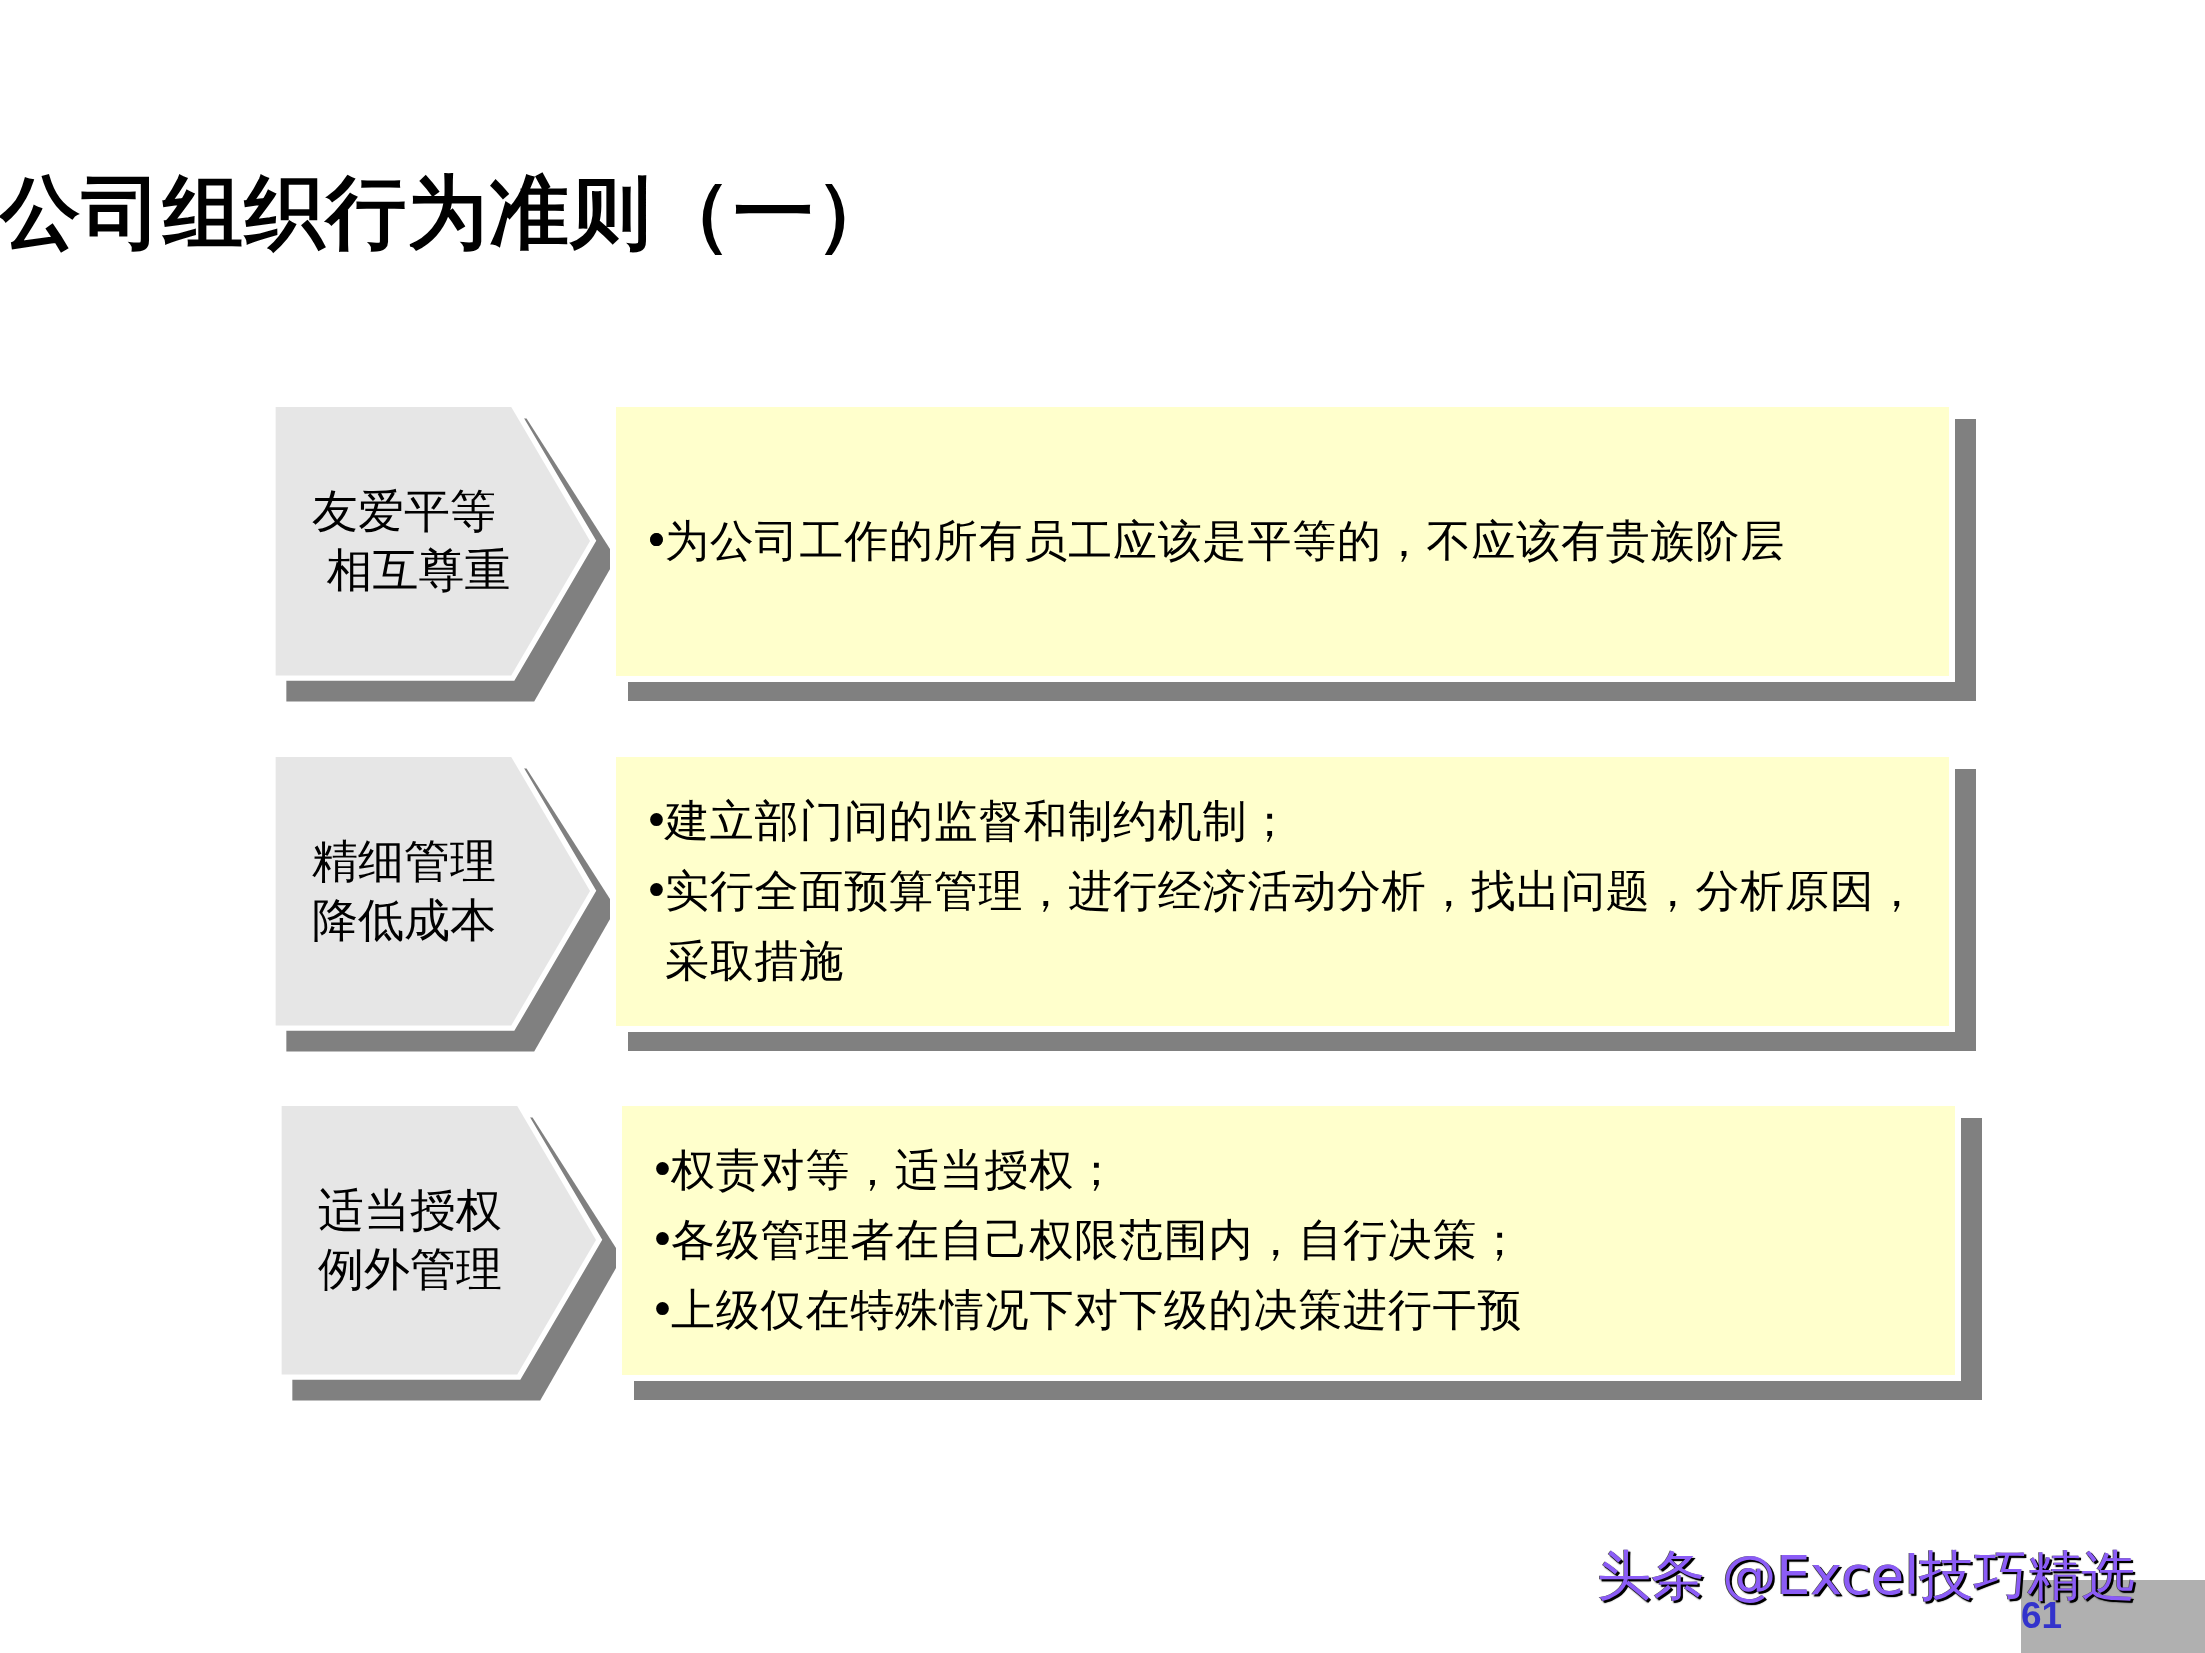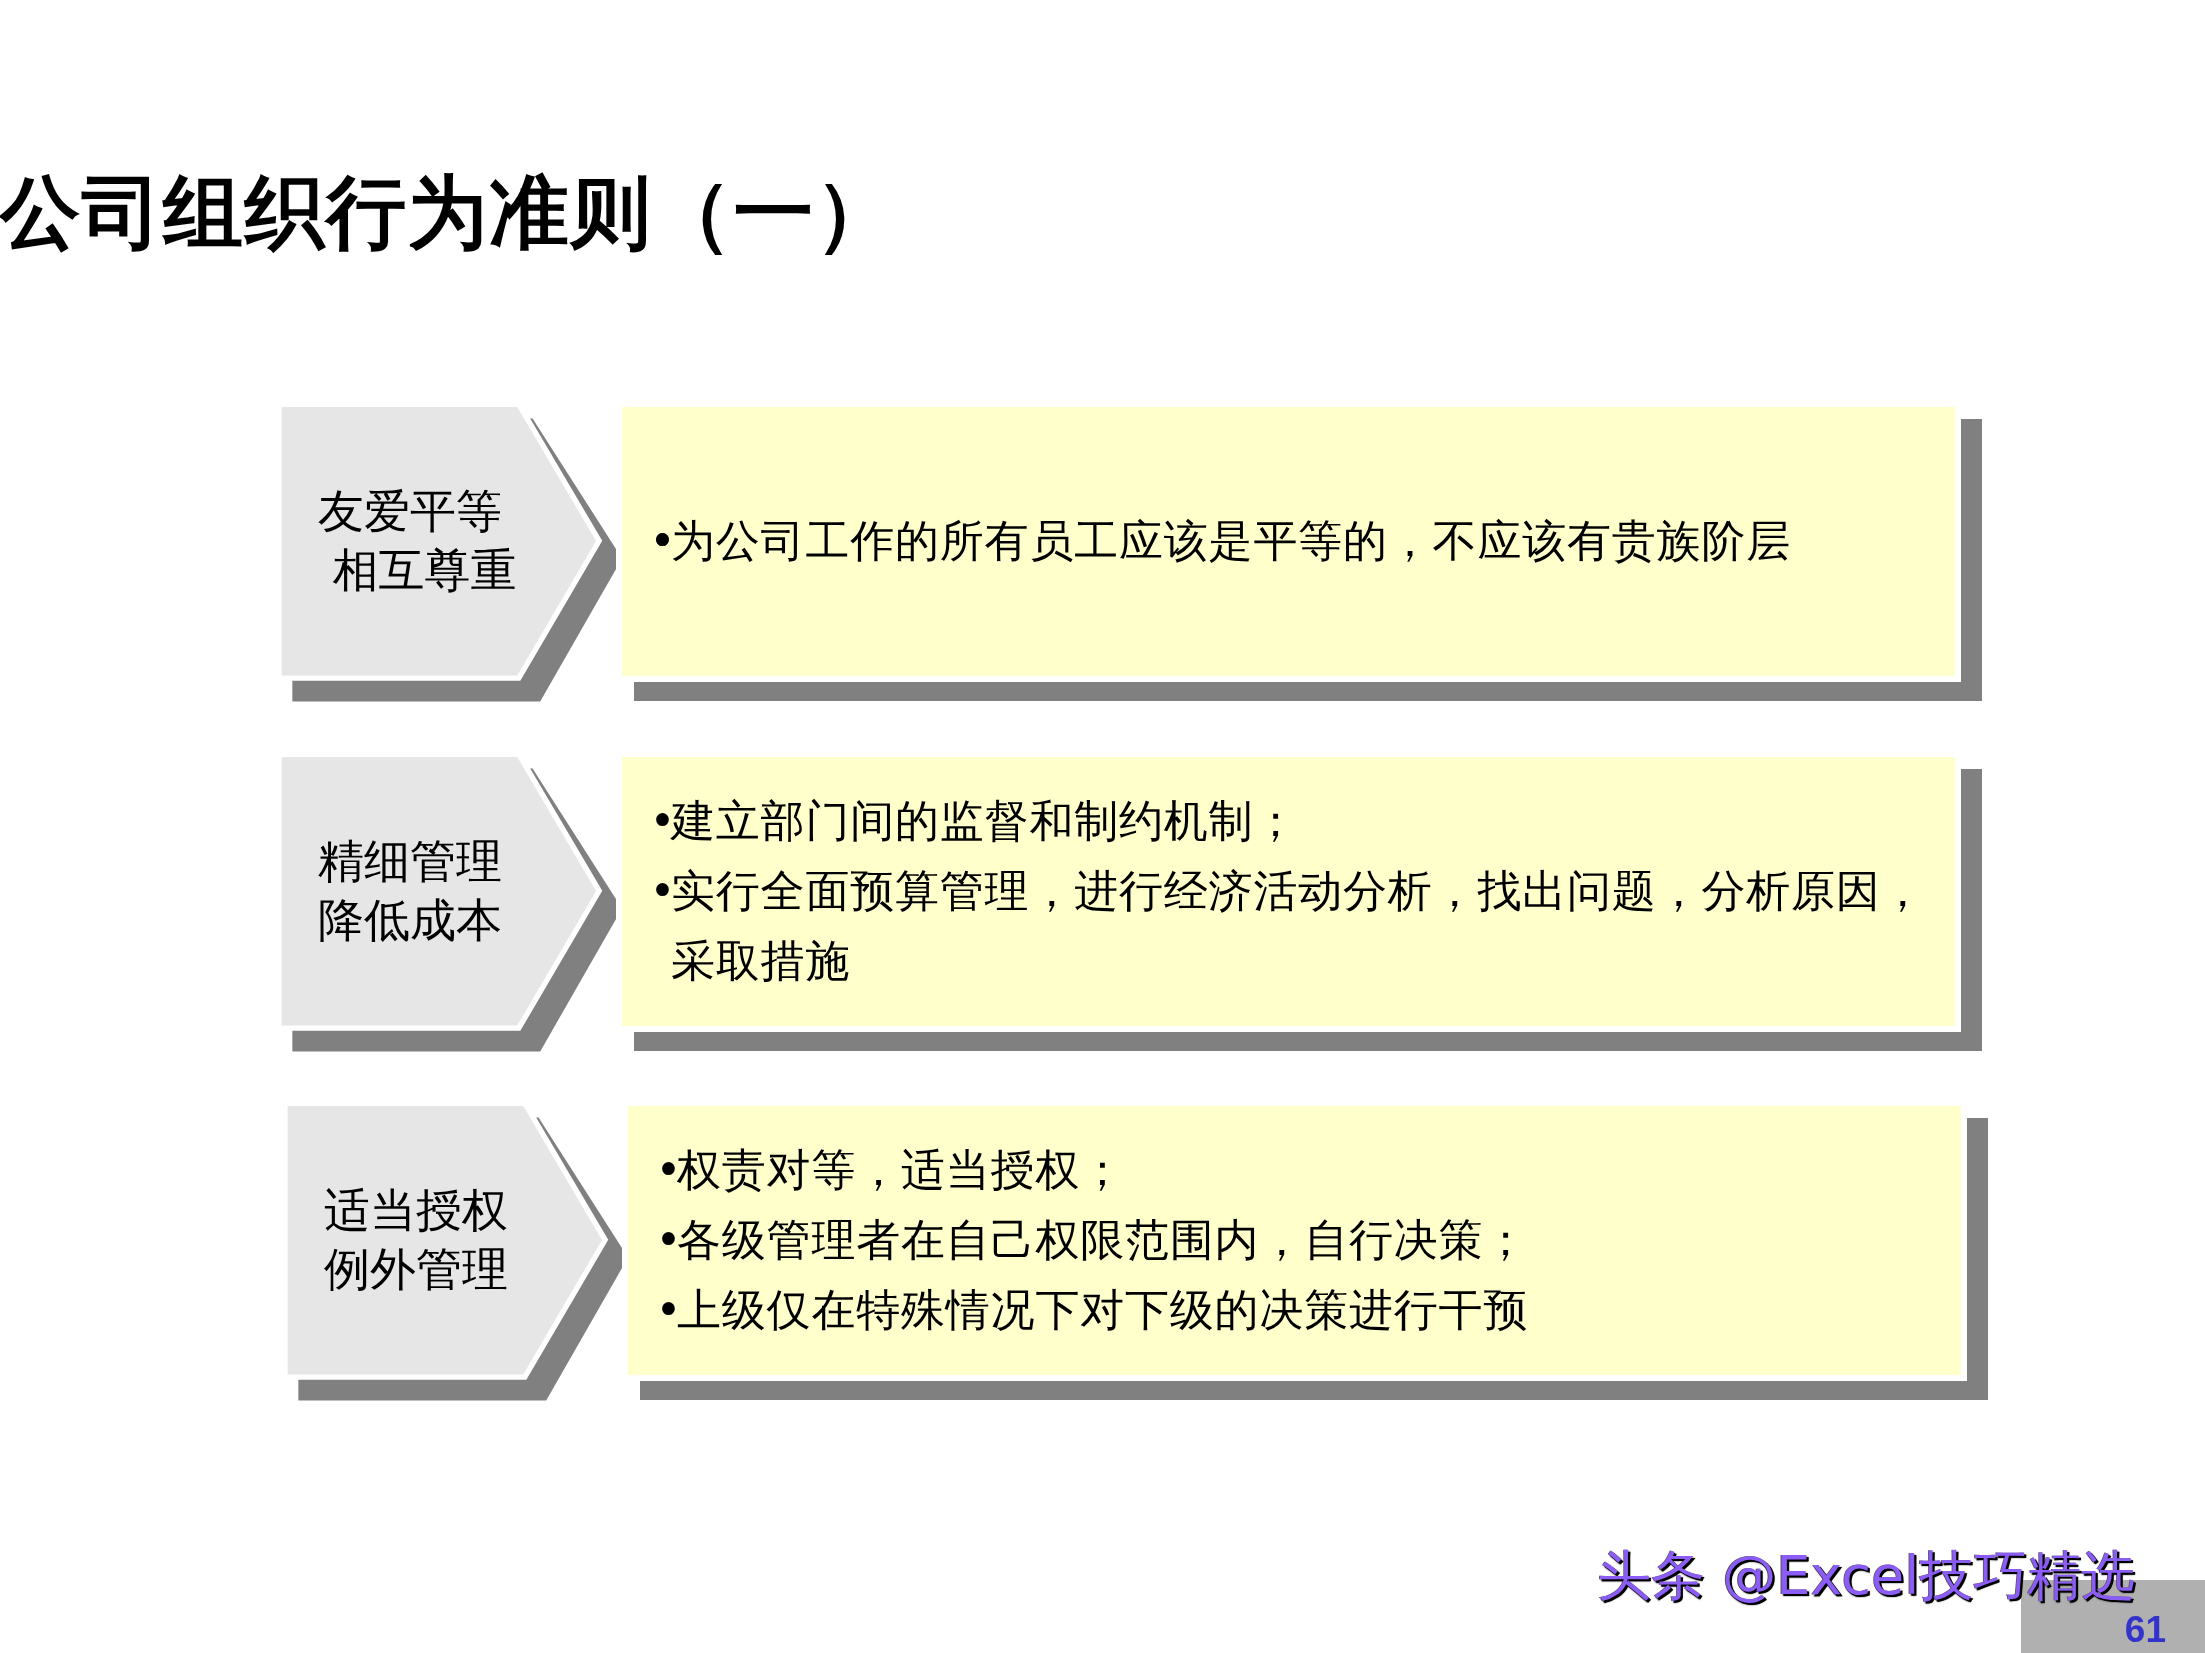--- a/index.html
+++ b/index.html
@@ -4,21 +4,21 @@
   <style>
     html, body { margin: 0; padding: 0; background: #ffffff; }
     body { width: 2205px; height: 1654px; position: relative; overflow: hidden; }
     .title {
       position: absolute; left: 0; top: 159px; width: 2172px;
       text-align: left;
       font-family: "DejaVu Sans", "Liberation Sans", sans-serif;
       font-weight: bold; font-size: 80px; line-height: 107px; color: #000;
       letter-spacing: 1.5px;
     }
-    .row { position: absolute; left: 12px; width: 1908px; height: 306px; }
+    .row { position: absolute; left: 6px; width: 1908px; height: 306px; }
     .chev-svg { position: absolute; left: 0; top: 0; width: 628px; height: 306px; overflow: visible; }
     .label {
       position: absolute; left: 306px; top: 75px; width: 230px;
       font-family: "DejaVu Sans", "Liberation Sans", sans-serif;
       font-size: 46px; line-height: 59px; color: #000;
     }
     .label div { white-space: pre; }
     .box-shadow {
       position: absolute; left: 622px; top: 12.3px; width: 1348px; height: 282px;
       background: #808080;
@@ -45,23 +45,23 @@
       font-family: "DejaVu Sans", "Liberation Sans", sans-serif;
       font-size: 54px; line-height: 69px; color: #8b5cf6;
       text-shadow: 2.3px 2.3px 0 #000, 1.5px 1.5px 1.5px #000, -0.8px 0 0 #555;
       white-space: nowrap; z-index: 5;
     }
     .page-box {
       position: absolute; left: 2021px; top: 1580px; width: 184px; height: 74px;
       background: #B0B0B0;
     }
     .page-num {
-      position: absolute; left: 0; top: 17px; width: 145px; text-align: right;
+      position: absolute; left: 0; top: 17px; width: 145px; 
       font-family: "Liberation Sans", "DejaVu Sans", sans-serif;
-      font-weight: bold; font-size: 37px; line-height: 38px; color: #3333CC; margin-top: 14px;
+      font-weight: bold; font-size: 37px; line-height: 38px; color: #3333CC;
     }
   </style>
 </head>
 <body>
 
 <div class="title">公司组织行为准则（一）</div>
 
 <div class="row" style="top:407px;">
   <svg class="chev-svg" viewBox="0 0 820 400">
     <polygon points="366,15 680,15 797,198 690,385 366,385" fill="#808080"></polygon>

